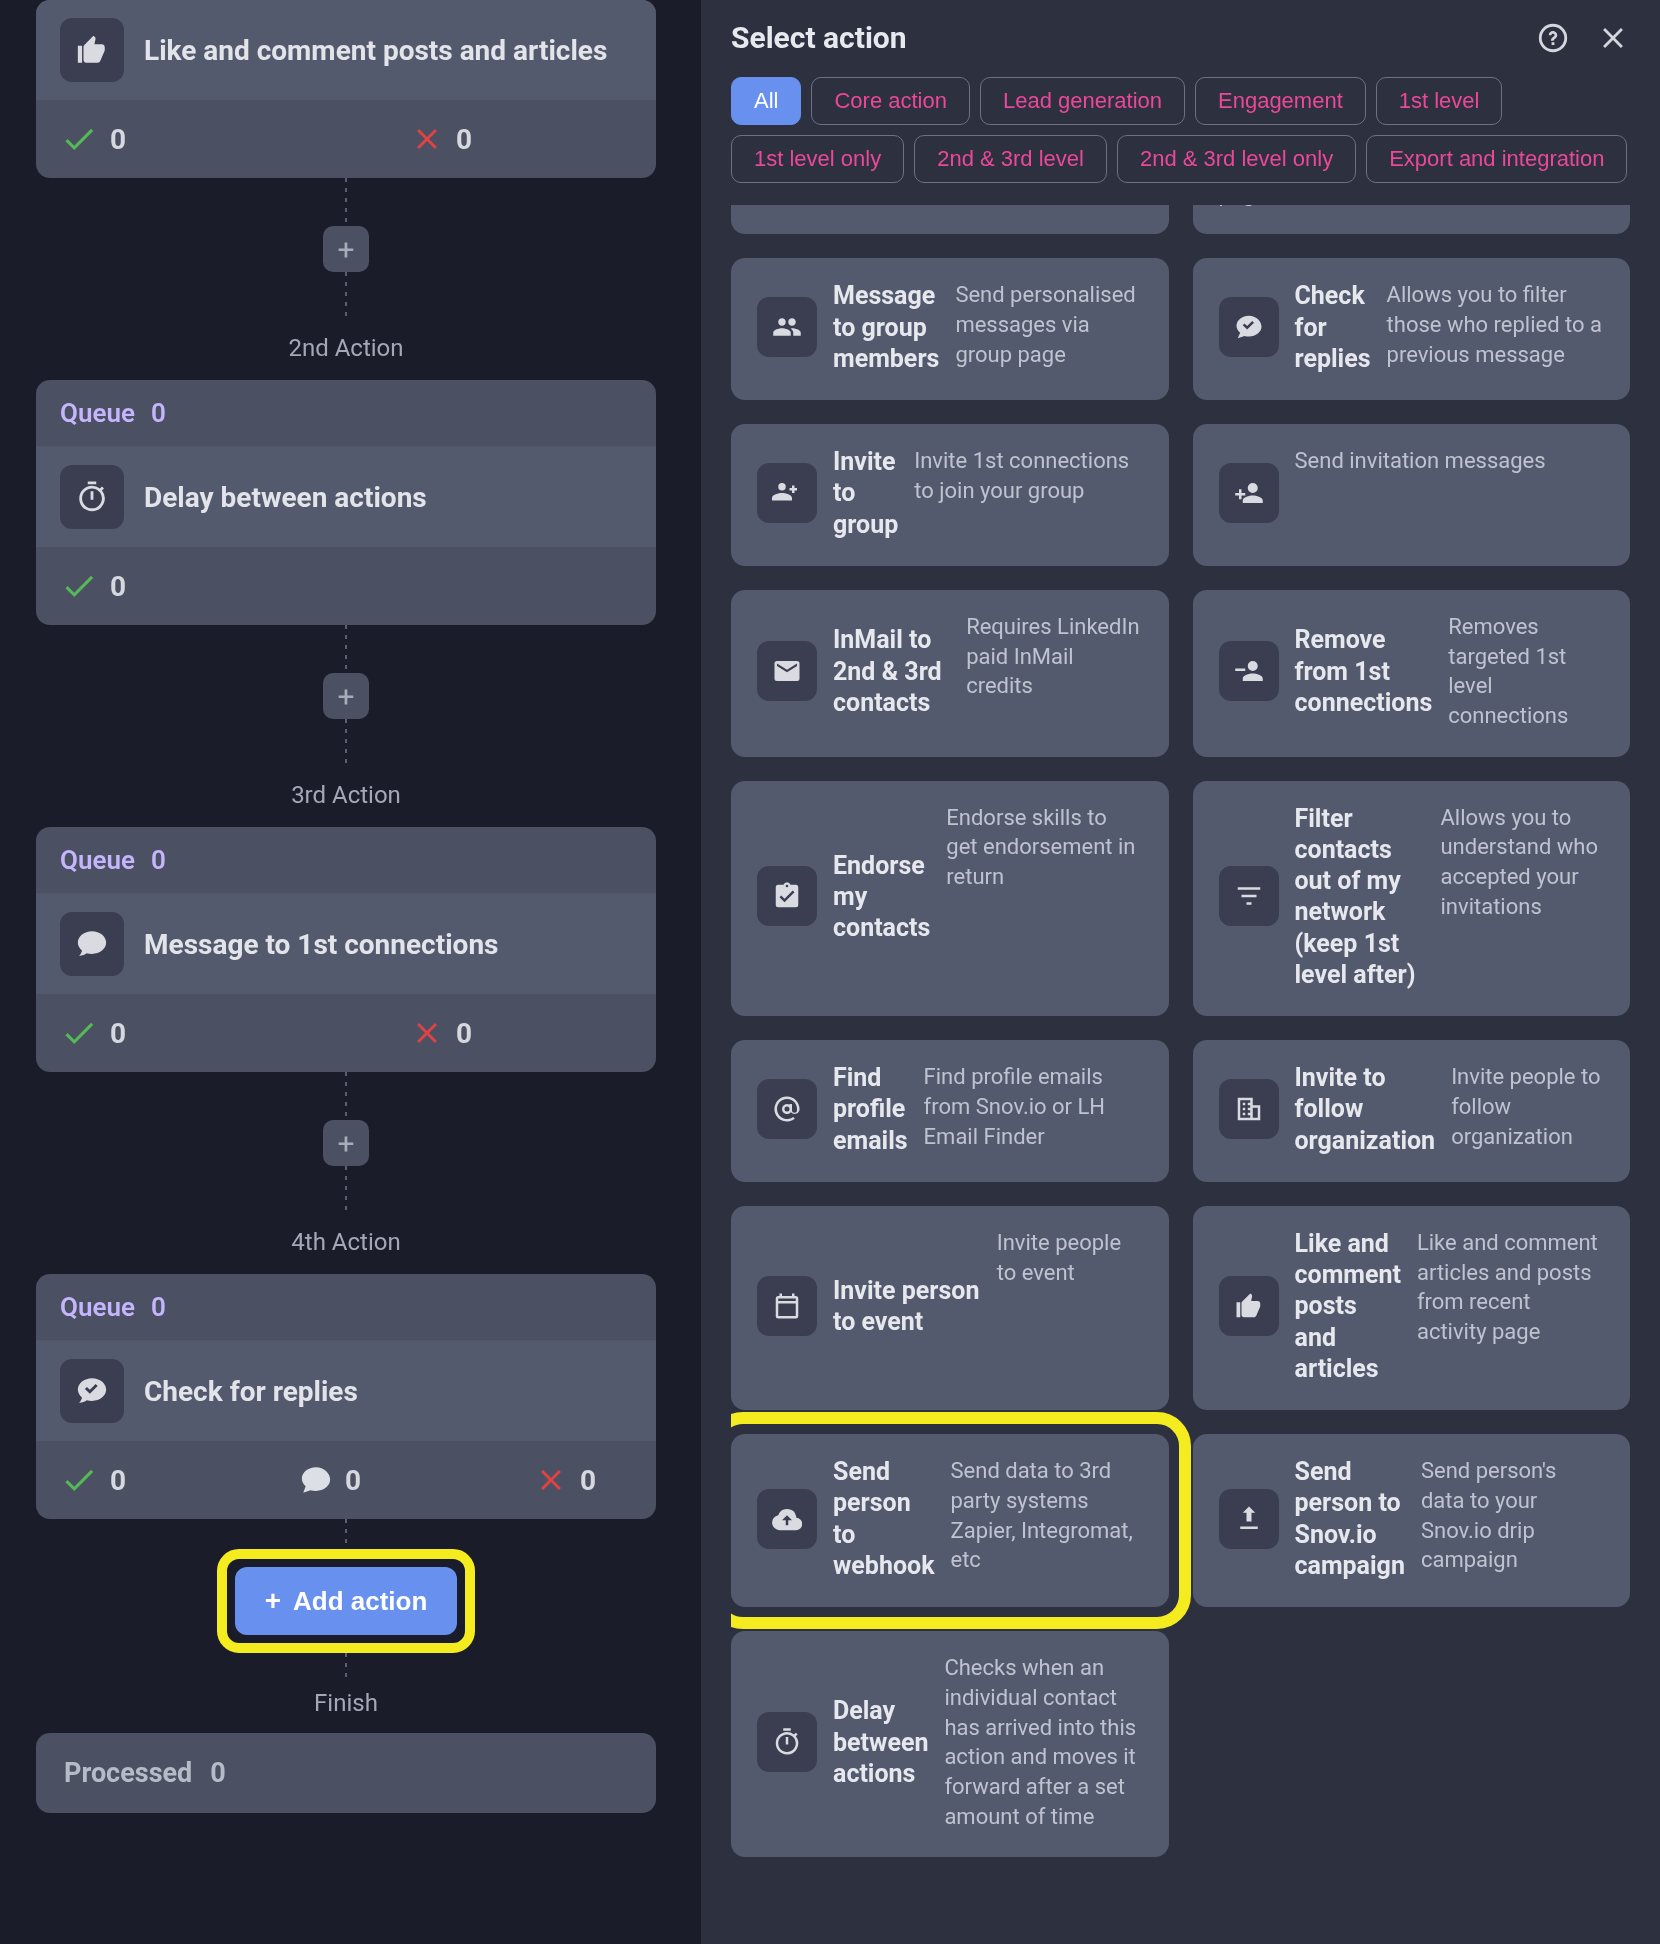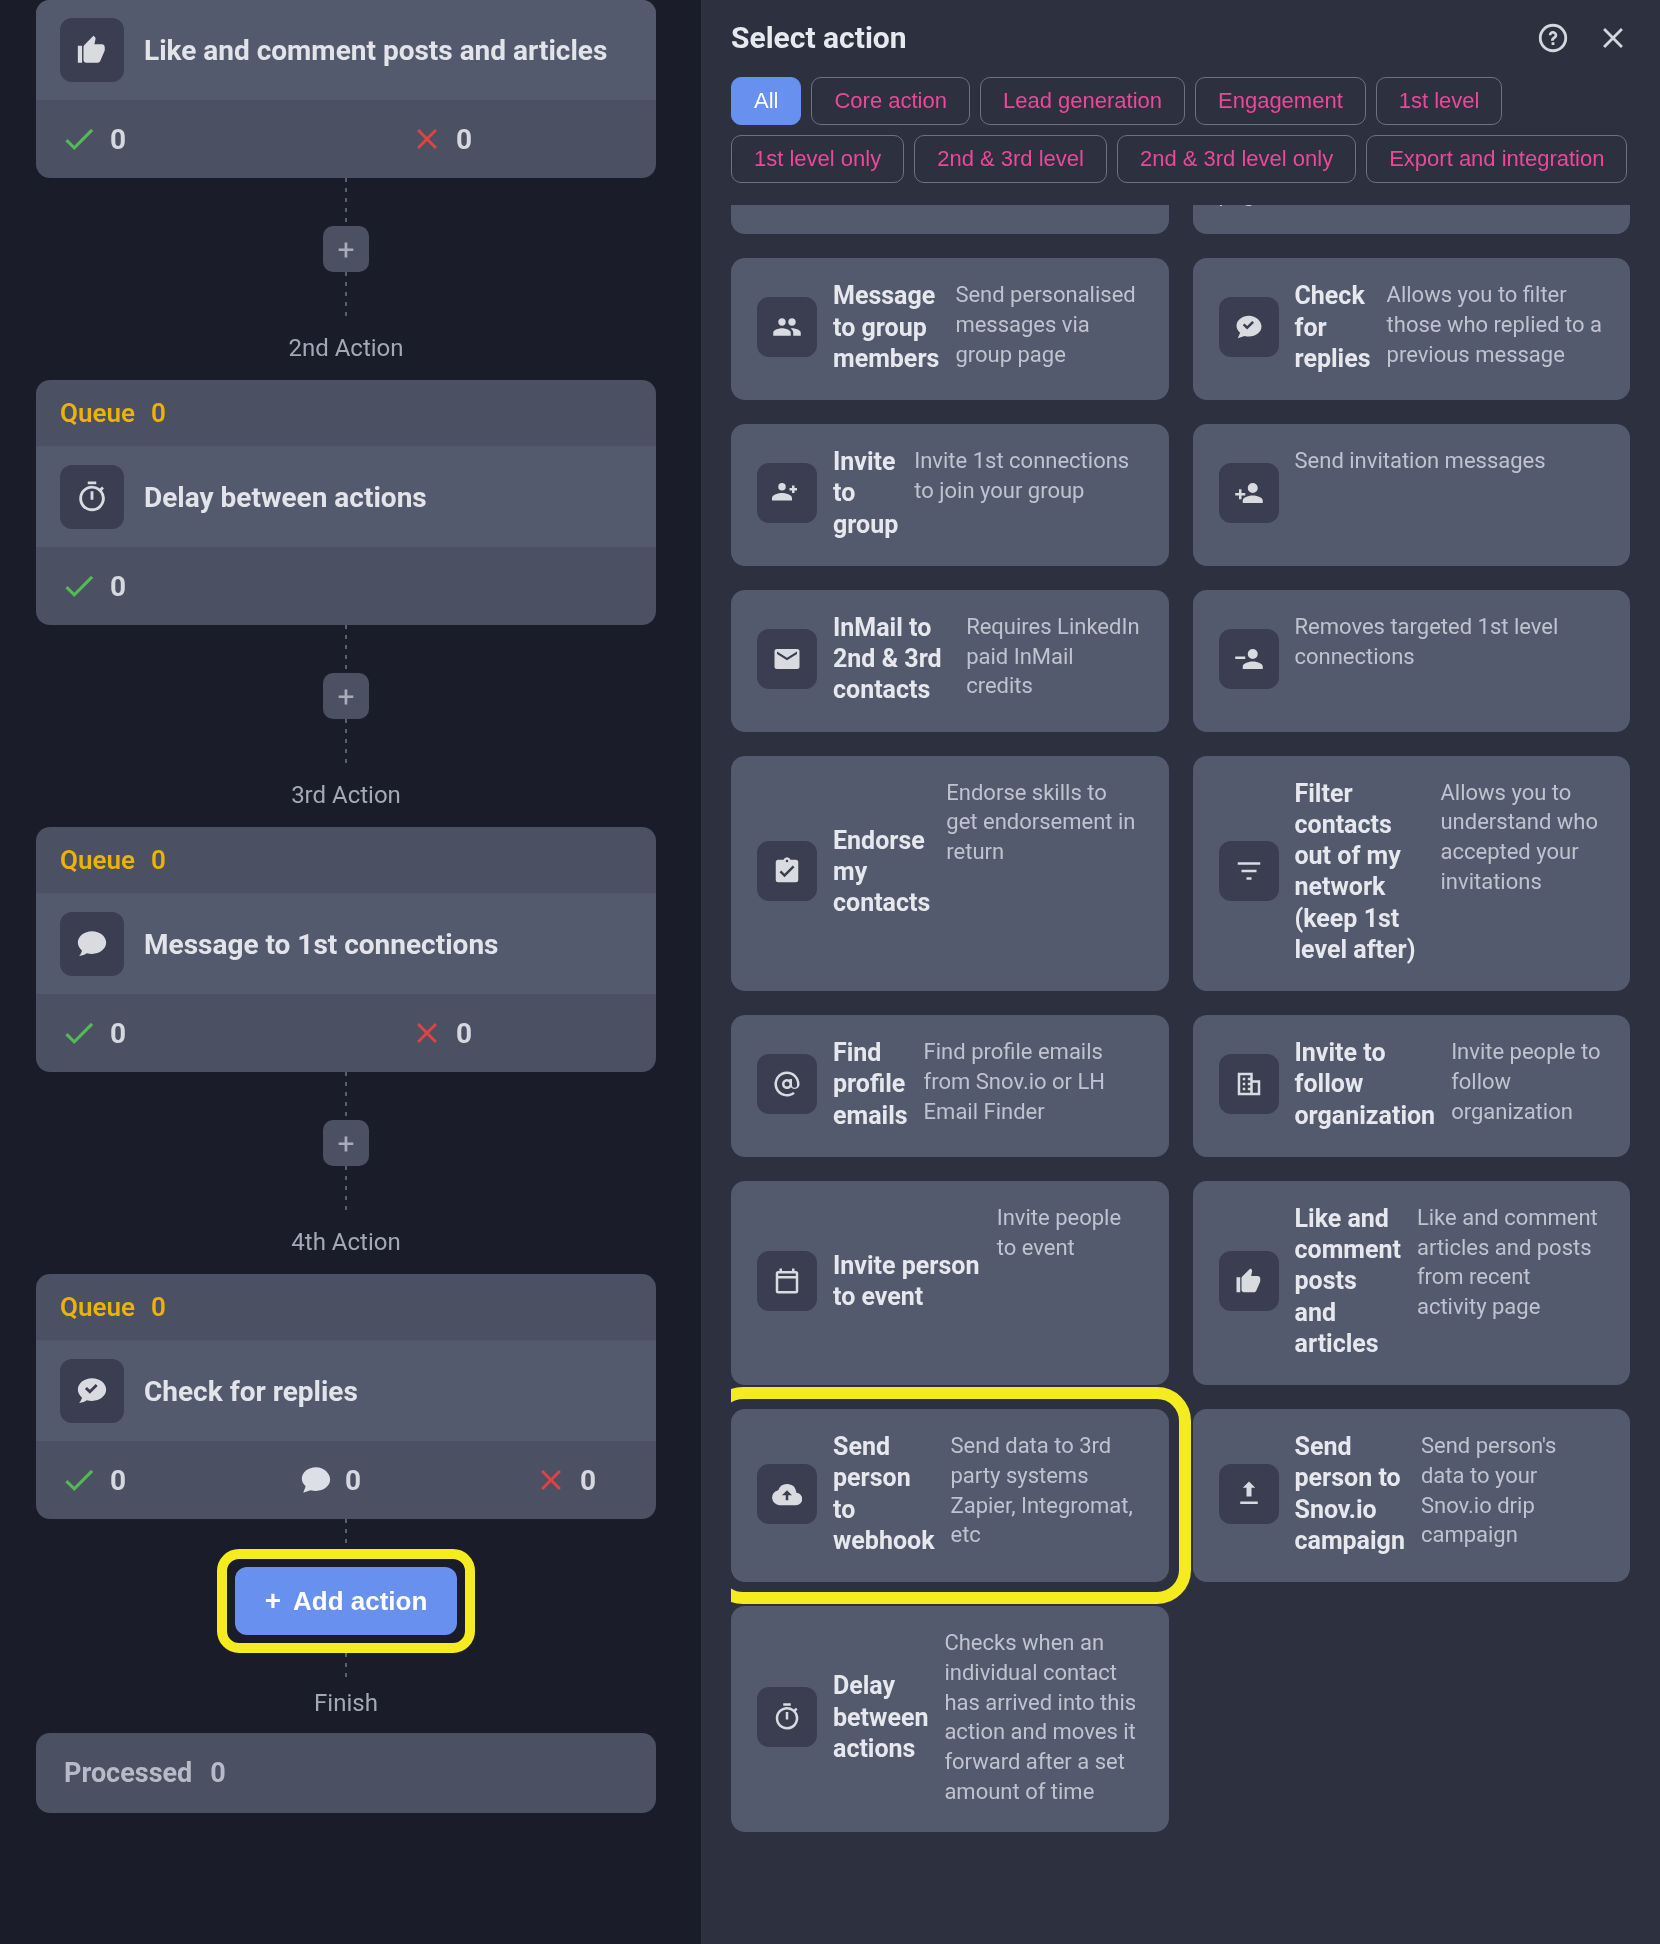--- a/index.html
+++ b/index.html
@@ -37,21 +37,21 @@
   }
   .card-section {
     padding: 18px 24px;
   }
   .card-queue {
     border-bottom: 1px solid rgba(255,255,255,0.04);
     display: flex;
     gap: 16px;
     font-size: 26px;
     font-weight: 600;
-    color: #eab308;
+    color: #c4b5fd;
   }
   .card-action-row {
     background: #545a6e;
     padding: 18px 24px;
     display: flex;
     align-items: center;
     gap: 20px;
   }
   .icon-square {
     width: 64px;
@@ -483,20 +483,21 @@
         <div class="acard-desc">Requires LinkedIn paid InMail credits</div>
       </div>
 
       <div class="acard">
         <div class="acard-header">
           <div class="acard-icon">
               <svg viewBox="0 0 24 24">
                 <path d="M15 12a4 4 0 1 0 0-8 4 4 0 0 0 0 8zM1 10h8v2H1v-2zm14 4c-2.7 0-8 1.3-8 4v2h16v-2c0-2.7-5.3-4-8-4z"></path>
               </svg>
             </div>
+          <div class="acard-title">Remove from 1st connections</div>
         </div>
         <div class="acard-desc">Removes targeted 1st level connections</div>
       </div>
 
       <div class="acard">
         <div class="acard-header">
           <div class="acard-icon">
               <svg viewBox="0 0 24 24">
                 <path d="M19 3h-4.2A3 3 0 0 0 12 1a3 3 0 0 0-2.8 2H5a2 2 0 0 0-2 2v14a2 2 0 0 0 2 2h14a2 2 0 0 0 2-2V5a2 2 0 0 0-2-2zm-7 0a1 1 0 1 1 0 2 1 1 0 0 1 0-2zm-2 14-4-4 1.4-1.4L10 14.2l6.6-6.6L18 9l-8 8z"></path>
               </svg>

